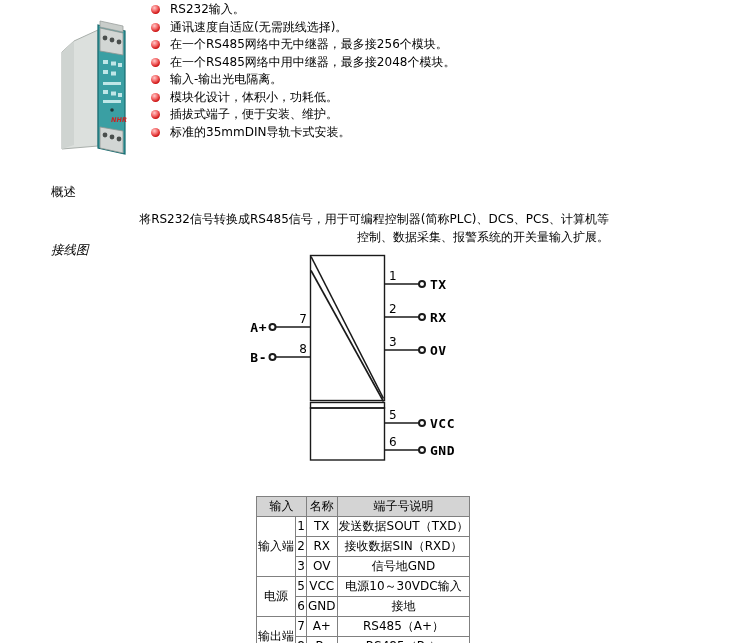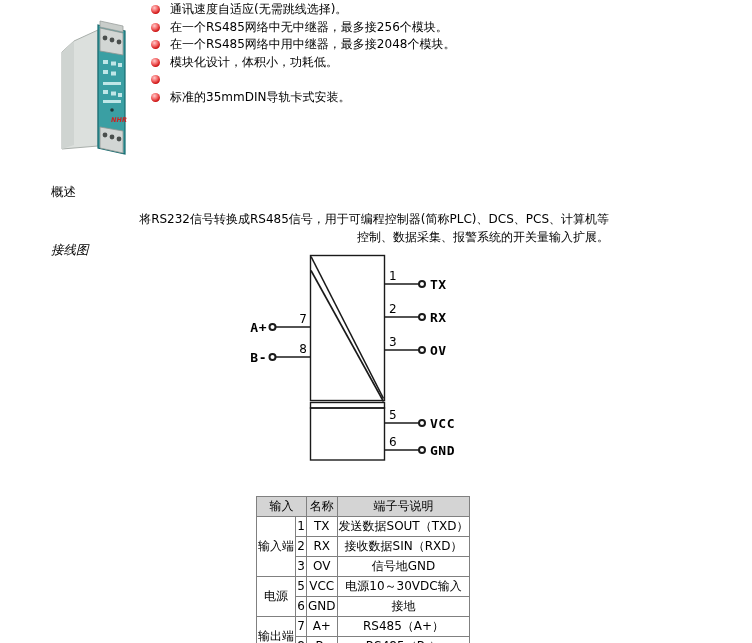--- a/index.html
+++ b/index.html
@@ -90,36 +90,45 @@
         <rect x="90" y="93" width="4" height="4"></rect>
       <rect x="75" y="100" width="18" height="3"></rect>
     </g>
     <circle cx="84" cy="110" r="1.8" fill="#203a3b"></circle>
     <text x="83" y="122" font-family="DejaVu Sans, sans-serif" font-size="6.5" font-weight="bold" font-style="italic" fill="#cc2222">NHR</text>
   </svg>
 
   <ul class="features">
     <li>
         <span class="bullet"></span>
+        <span>RS232输入。</span>
+      </li>
+    <li>
+        <span class="bullet"></span>
         <span>通讯速度自适应(无需跳线选择)。</span>
       </li>
     <li>
         <span class="bullet"></span>
         <span>在一个RS485网络中无中继器，最多接256个模块。</span>
       </li>
     <li>
         <span class="bullet"></span>
         <span>在一个RS485网络中用中继器，最多接2048个模块。</span>
       </li>
     <li>
         <span class="bullet"></span>
+        <span>输入-输出光电隔离。</span>
+      </li>
+    <li>
+        <span class="bullet"></span>
         <span>模块化设计，体积小，功耗低。</span>
       </li>
     <li>
         <span class="bullet"></span>
+        <span>插拔式端子，便于安装、维护。</span>
       </li>
     <li>
         <span class="bullet"></span>
         <span>标准的35mmDIN导轨卡式安装。</span>
       </li>
   </ul>
 
   <div class="section-heading heading-overview">
     <svg width="10" height="10" viewBox="0 0 10 10">
       <rect x="0" y="0" width="10" height="10" fill="var(--icon_red,#b24040)"></rect>

